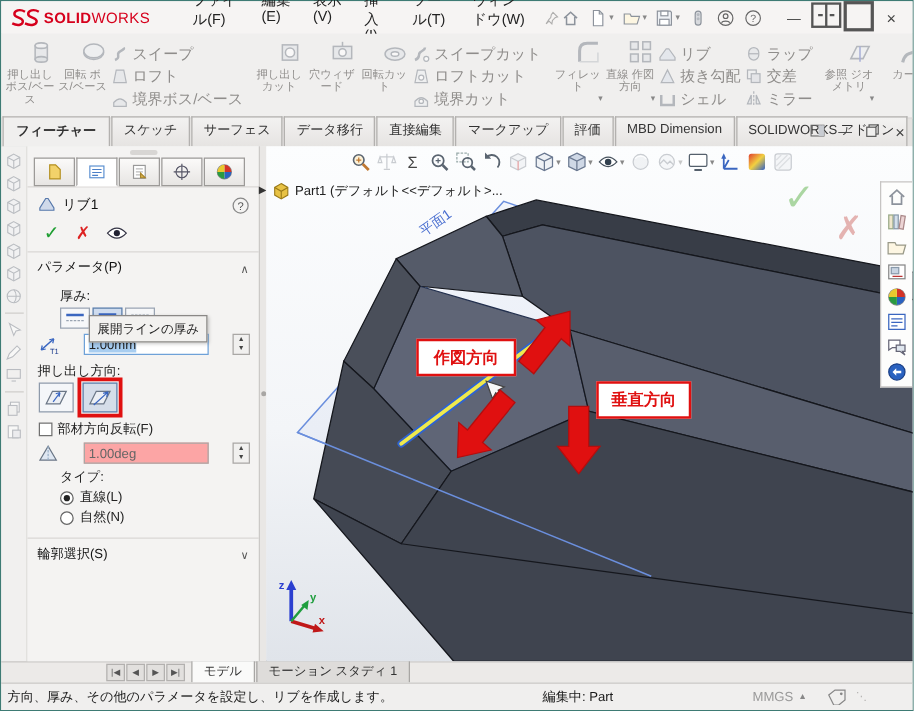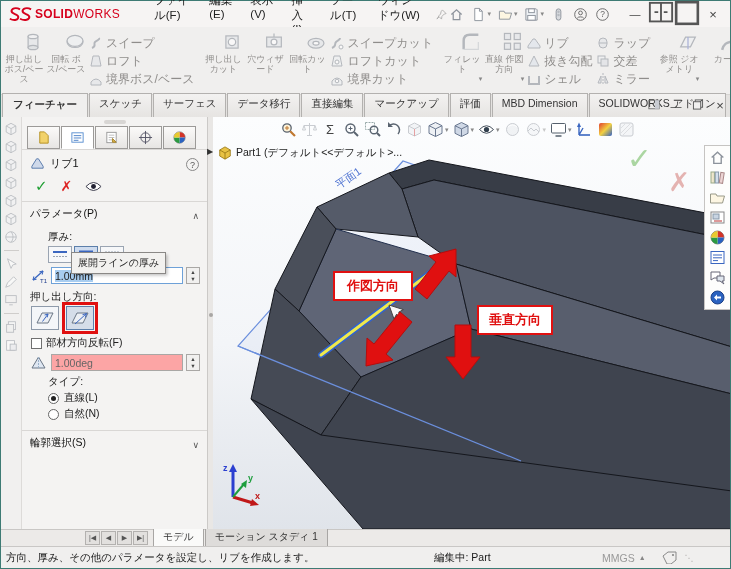--- a/index.html
+++ b/index.html
@@ -67,21 +67,21 @@
   .pm-hdr{display:flex;align-items:flex-end;padding:5px 8px;color:#111}
   .pm-hdr span:first-child{flex:1;font-size:10.5px}
   .chev{color:#555;font-size:9px}
   .lbl{margin:4px 8px 2px 26px;color:#222}
   .lbl2{margin:6px 8px 2px 8px;color:#222}
   .thick-btns{display:flex;gap:2px;margin:1px 0 3px 26px}
   .tbtn{width:24px;height:17px;border:1px solid #9aa4b2;background:#f6f7f9;display:flex;align-items:center;justify-content:center}
   .tbtn svg{width:18px;height:11px}
   .tbtn.pressed{background:#cfdcef;border-color:#5c7faa}
   .tooltip{position:absolute;left:49px;top:135px;background:#f2f1ef;border:1px solid #8a8886;padding:3px 6px;font-size:10px;color:#222;box-shadow:1.5px 1.5px 3px rgba(0,0,0,.25);z-index:6;white-space:nowrap}
-  .frow{display:flex;align-items:flex-start;gap:3px;margin:4px 7px 2px 7px}
+  .frow{display:flex;align-items:flex-start;gap:19px;margin:4px 7px 2px 7px}
   .f-icon svg{width:19px;height:17px}
   .field{flex:1;height:17px;border:1px solid #6ea1d8;background:#fff;padding:1px 3px;font-size:10.5px;display:flex;align-items:center}
   .field .sel{background:var(--sel-blue,#a8cdf0)}
   .field.gray{border-color:#a9a7a5;color:#666;background:#fca5a5}
   .spin{width:14px;height:17px;border:1px solid #a9a7a5;background:#f1f0ef;display:flex;flex-direction:column;align-items:center;justify-content:center;font-size:5.5px;line-height:1.15;color:#444}
   .dir-btns{display:flex;gap:7px;margin:2px 0 4px 9px}
   .dbtn{width:28px;height:24px;border:1px solid #8e9aaa;background:#f4f6f9;display:flex;align-items:center;justify-content:center;position:relative}
   .dbtn svg{width:22px;height:18px}
   .dbtn.pressed{background:#d5dde9;border-color:#5c7faa}
   .redbox{position:absolute;inset:-5px;border:3px solid var(--accent-red,#e01010);pointer-events:none}

